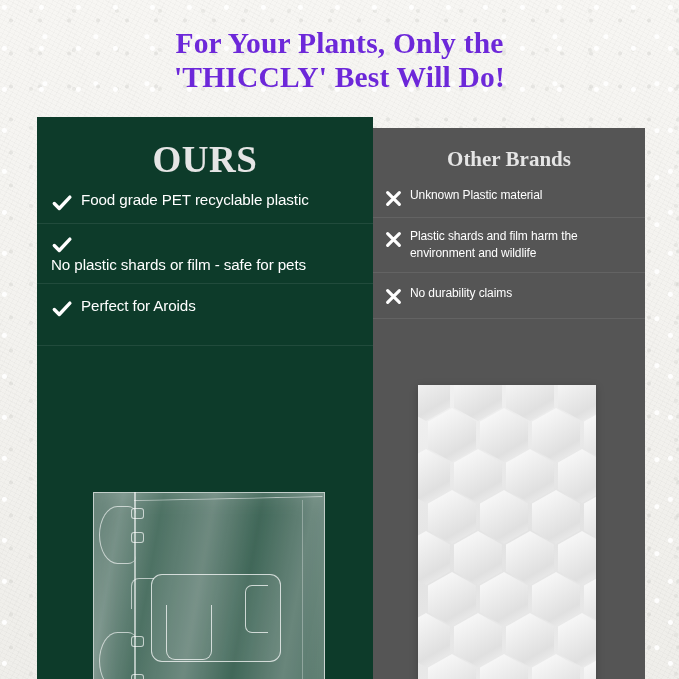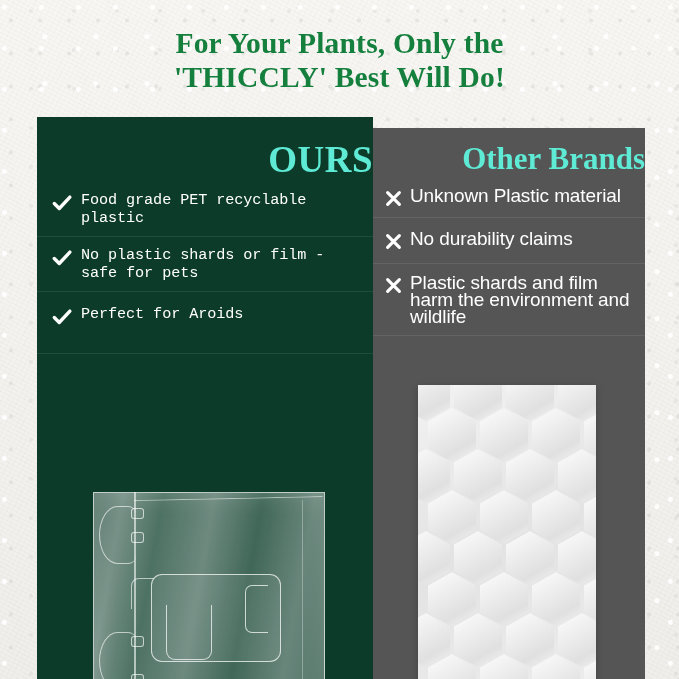--- a/index.html
+++ b/index.html
@@ -26,21 +26,21 @@
 
   
   .headline{
     position:absolute;left:0;right:0;top:26px;
     text-align:center;
     font-family:"Liberation Serif", serif;
     font-weight:700;
     font-size:29.5px;
     line-height:34px;
     letter-spacing:.2px;
-    color:#15803d;
+    color:#6d28d9;
   }
   .headline .ln{display:block;white-space:nowrap;}
 
   
   .compare{position:absolute;left:0;top:0;width:679px;height:679px;}
 
   .panel{position:absolute;overflow:hidden;}
 
   .panel-ours{
     left:37px;top:117px;width:336px;height:562px;
@@ -48,63 +48,63 @@
   }
   .panel-other{
     left:373px;top:128px;width:272px;height:551px;
     background:#555555;
   }
 
   
   .col-head{
     font-family:"Liberation Serif", serif;
     font-weight:700;
-    color:#5eead4;
-    text-align:right;
+    color:#e5e5e5;
+    text-align:center;
     width:100%;
   }
   .panel-ours .col-head{
     font-size:37px;line-height:44px;
     padding-top:21px;
     letter-spacing:.5px;
   }
   .panel-other .col-head{
-    font-size:31px;line-height:38px;
+    font-size:21px;line-height:38px;
     padding-top:12px;
     letter-spacing:0px;
   }
 
   
   .rows{width:100%;}
   .row{
     display:flex;
     align-items:flex-start;
     box-sizing:border-box;
     border-bottom:1px solid rgba(255,255,255,.085);
   }
-  .panel-ours .row{padding:9px 10px 9px 14px;font-family:Liberation Mono, monospace;}
+  .panel-ours .row{padding:9px 10px 9px 14px;}
   .panel-other .row{padding:9px 8px 9px 11px;}
 
   .mark{
     flex:0 0 auto;
     width:22px;height:22px;
     margin-right:8px;
     margin-top:1px;
     display:block;
   }
   .panel-other .mark{width:19px;height:19px;margin-right:7px;margin-top:2px;}
 
   .row-text{
     color:#ffffff;
     font-size:15.2px;
     line-height:18px;
     font-weight:400;
     letter-spacing:-.1px;
   }
-  .panel-other .row-text{font-size:19px;line-height:17px;}
+  .panel-other .row-text{font-size:12px;line-height:17px;}
 
   
   .photo{position:absolute;left:0;right:0;bottom:0;overflow:hidden;}
   .photo-ours{top:363px;}
   .photo-other{top:235px;}
 
   
   .sheet-wrap{
     position:absolute;left:56px;top:12px;width:232px;bottom:-40px;
   }
@@ -214,21 +214,21 @@
 
     <div class="rows">
 
       <div class="row">
         <svg class="mark" viewBox="0 0 24 24">
           <path d="M3.6 12.6 L9 18 L20.6 5.6" fill="none" stroke="#ffffff" stroke-width="3.7" stroke-linecap="round" stroke-linejoin="round"></path>
         </svg>
         <span class="row-text">Food grade PET recyclable plastic</span>
       </div>
 
-      <div class="row" style="min-height:50px;">
+      <div class="row" style="min-height:50px;flex-direction:column;">
         <svg class="mark" viewBox="0 0 24 24">
           <path d="M3.6 12.6 L9 18 L20.6 5.6" fill="none" stroke="#ffffff" stroke-width="3.7" stroke-linecap="round" stroke-linejoin="round"></path>
         </svg>
         <span class="row-text">No plastic shards or film - safe for pets</span>
       </div>
 
       <div class="row" style="padding-top:13px;padding-bottom:25px;">
         <svg class="mark" viewBox="0 0 24 24">
           <path d="M3.6 12.6 L9 18 L20.6 5.6" fill="none" stroke="#ffffff" stroke-width="3.7" stroke-linecap="round" stroke-linejoin="round"></path>
         </svg>
@@ -267,32 +267,32 @@
 
     <div class="rows">
 
       <div class="row">
         <svg class="mark" viewBox="0 0 24 24">
           <path d="M4.6 4.6 L19.4 19.4 M19.4 4.6 L4.6 19.4" fill="none" stroke="#ffffff" stroke-width="4" stroke-linecap="round"></path>
         </svg>
         <span class="row-text">Unknown Plastic material</span>
       </div>
 
+      <div class="row" style="padding-top:10px;padding-bottom:10px;">
+        <svg class="mark" viewBox="0 0 24 24">
+          <path d="M4.6 4.6 L19.4 19.4 M19.4 4.6 L4.6 19.4" fill="none" stroke="#ffffff" stroke-width="4" stroke-linecap="round"></path>
+        </svg>
+        <span class="row-text">Plastic shards and film harm the environment and wildlife</span>
+      </div>
+
       <div class="row" style="padding-top:12px;padding-bottom:12px;">
         <svg class="mark" viewBox="0 0 24 24">
           <path d="M4.6 4.6 L19.4 19.4 M19.4 4.6 L4.6 19.4" fill="none" stroke="#ffffff" stroke-width="4" stroke-linecap="round"></path>
         </svg>
         <span class="row-text">No durability claims</span>
-      </div>
-
-      <div class="row" style="padding-top:10px;padding-bottom:10px;">
-        <svg class="mark" viewBox="0 0 24 24">
-          <path d="M4.6 4.6 L19.4 19.4 M19.4 4.6 L4.6 19.4" fill="none" stroke="#ffffff" stroke-width="4" stroke-linecap="round"></path>
-        </svg>
-        <span class="row-text">Plastic shards and film harm the environment and wildlife</span>
       </div>
 
 
     </div>
 
     <div class="photo photo-other">
       <div class="hive-wrap" id="hive">
           <div class="hex" style="left: -16px; top: -18px;"></div>
           <div class="hex" style="left: 36px; top: -18px;"></div>
           <div class="hex" style="left: 88px; top: -18px;"></div>

